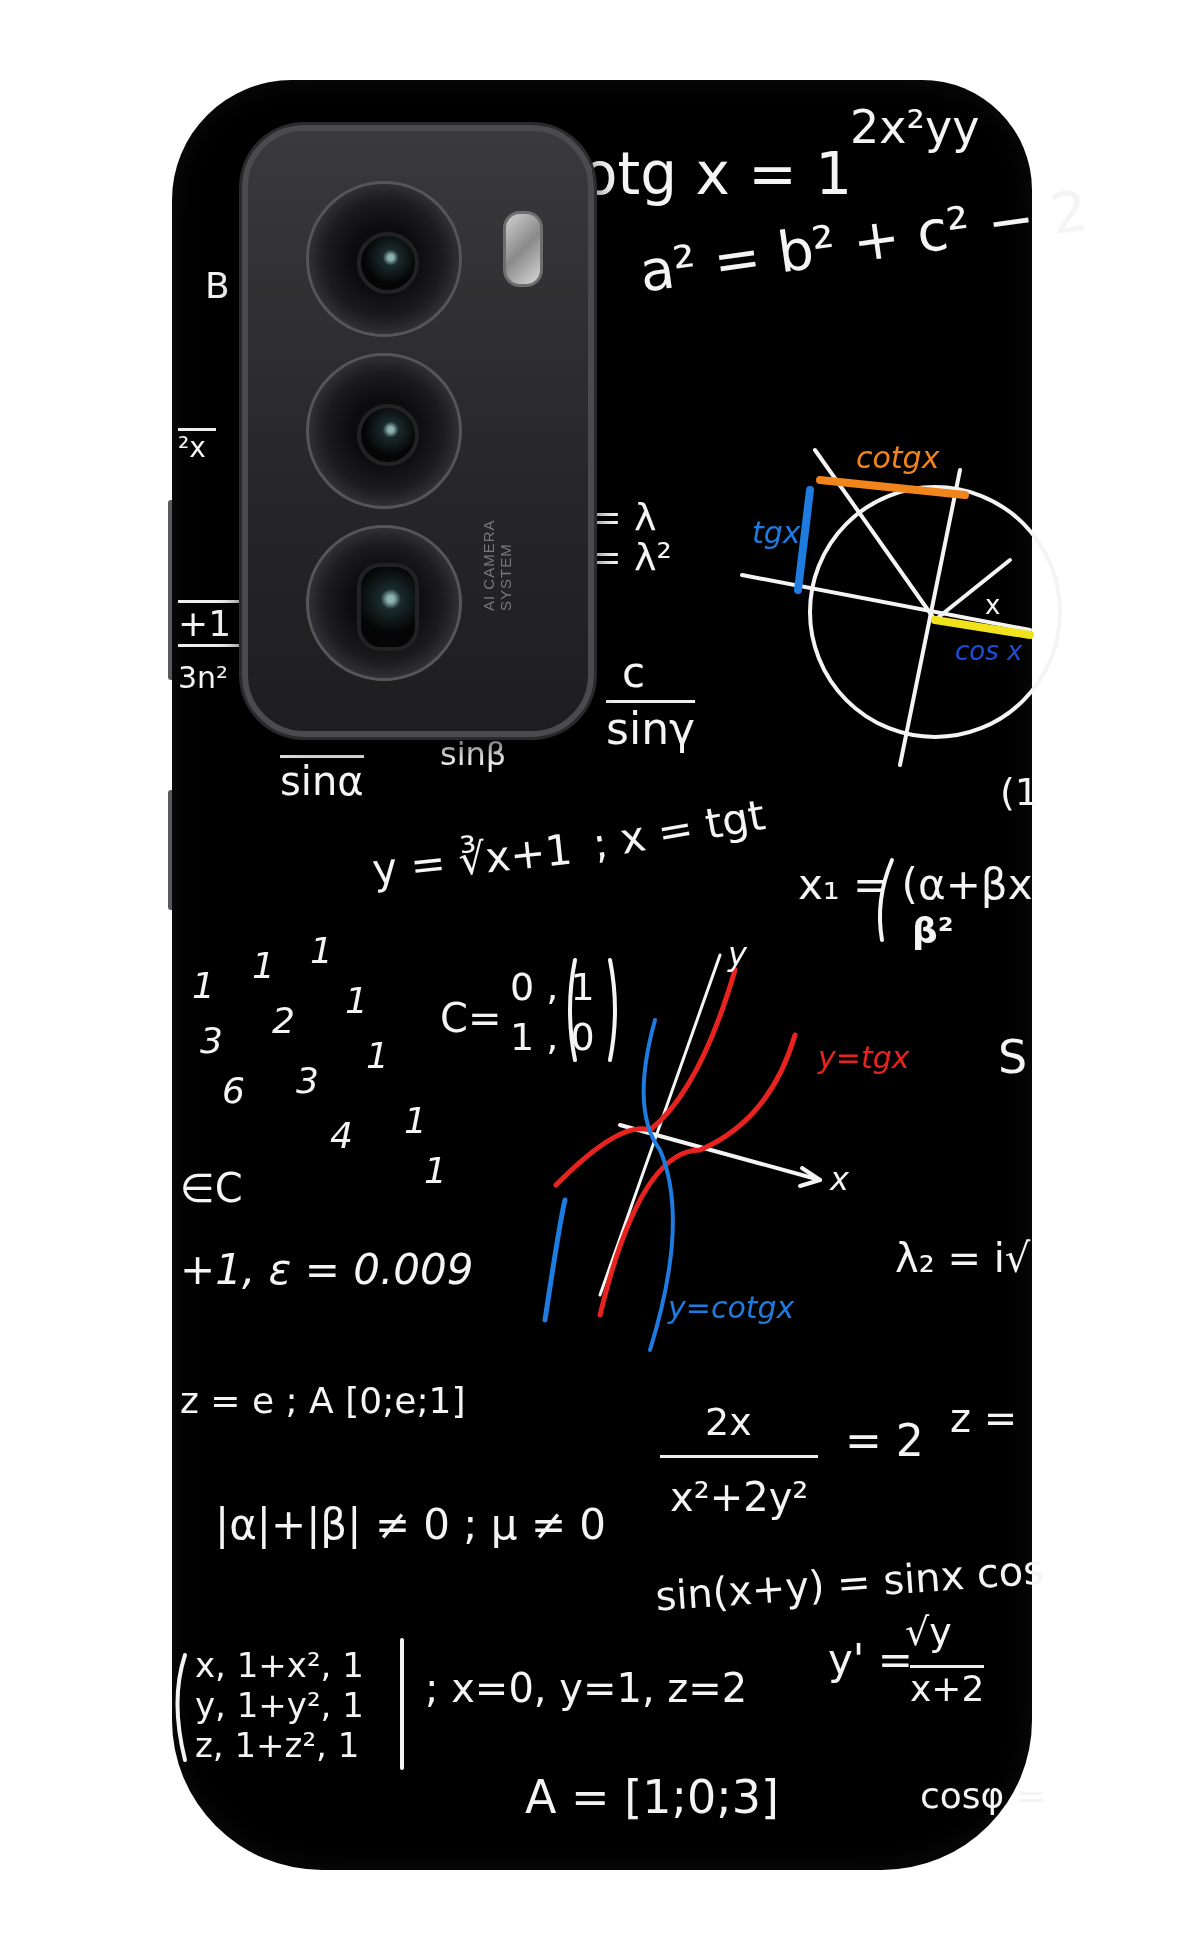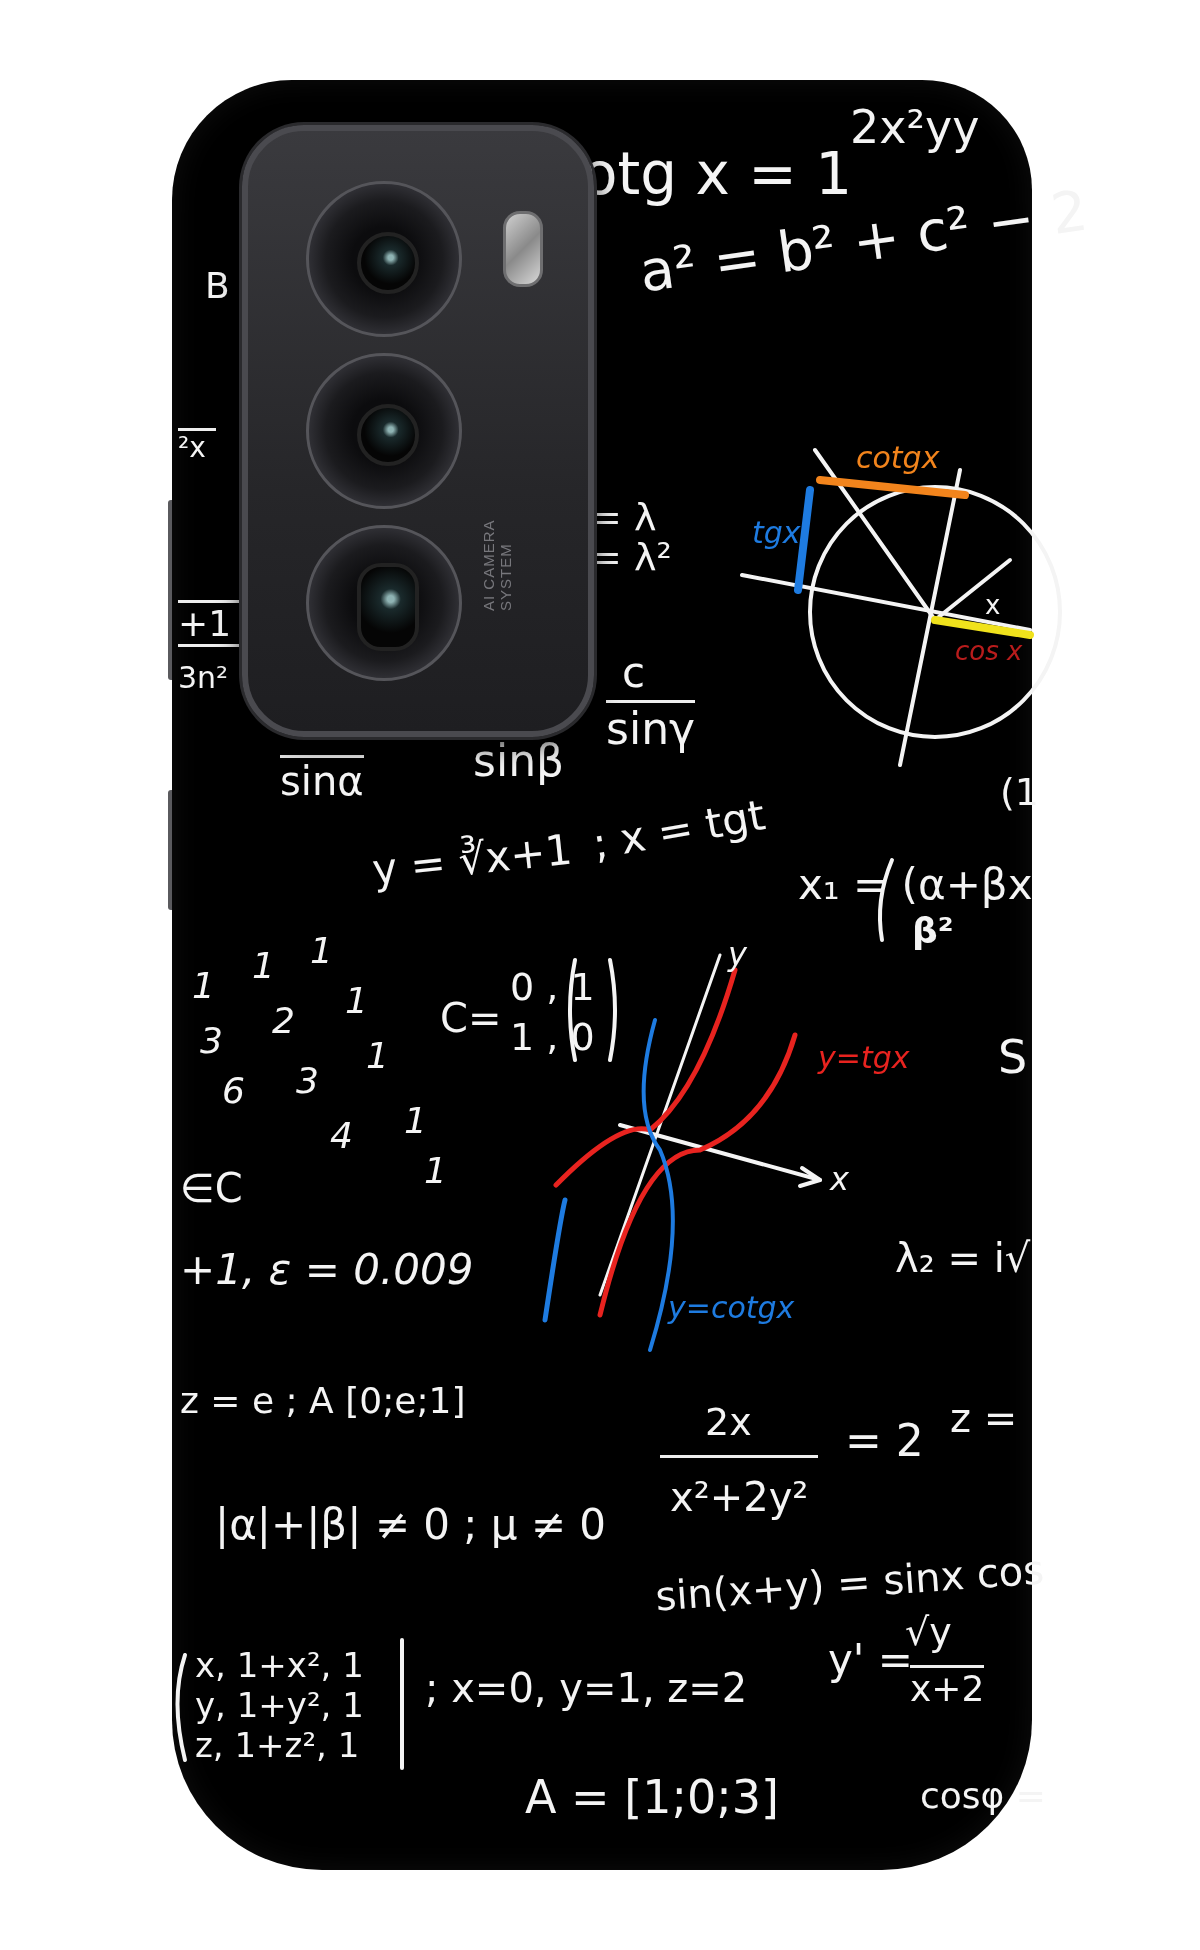--- a/index.html
+++ b/index.html
@@ -7,21 +7,21 @@
       font-family:"DejaVu Sans", sans-serif; }
     .case { position:absolute; left:172px; top:80px; width:860px; height:1790px;
       background:#000; border-radius:120px 110px 150px 150px; overflow:hidden;
       box-shadow: inset 0 0 30px rgba(255,255,255,0.06); }
     .side-btn { position:absolute; left:168px; width:8px; background:#5a5a5e; border-radius:3px; }
     .chalk { position:absolute; color:#f4f4f4; white-space:nowrap;
       font-family:"DejaVu Sans", sans-serif; font-weight:400; }
     .red { color:#e8231f; }
     .blue { color:#1e7be0; }
     .orange { color:#f2841c; }
-    .yellow { color:#b91c1c; }
+    .yellow { color:#1d4ed8; }
     .camera { position:absolute; left:242px; top:125px; width:340px; height:600px;
       border-radius:62px; background:linear-gradient(180deg,#3a3a3e,#262629 60%,#1e1e21);
       border:6px solid #4a4a4f; box-shadow:0 0 0 3px #2a2a2d, 0 8px 25px rgba(0,0,0,.8); }
     .lens-ring { position:absolute; left:58px; width:150px; height:150px; border-radius:50%;
       background:radial-gradient(circle at 50% 50%, #0c0c0e 30%, #1b1b1e 55%, #2e2e33 70%);
       border:3px solid #55555a; }
     .lens-eye { position:absolute; left:50%; top:50%; width:54px; height:54px; margin:-27px 0 0 -27px;
       border-radius:50%; background:radial-gradient(circle at 55% 40%, #8fb3b3 0 6%, #1a2a2c 18%, #050505 60%);
       border:4px solid #222; }
     .flash { position:absolute; left:255px; top:80px; width:34px; height:70px; border-radius:17px;
@@ -44,21 +44,21 @@
 <div class="chalk" style="left:640px;top:240px;font-size:56px;transform:rotate(-8deg);transform-origin:left center;">a² = b² + c² − 2</div>
 <div class="chalk" style="left:205px;top:265px;font-size:36px;">B</div>
 <div class="chalk" style="left:178px;top:428px;font-size:28px;border-top:3px solid #eee;padding-right:10px;">²x</div>
 <div class="chalk" style="left:590px;top:495px;font-size:38px;">= λ</div>
 <div class="chalk" style="left:590px;top:535px;font-size:38px;">= λ²</div>
 <div class="chalk" style="left:178px;top:600px;font-size:36px;border-top:3px solid #eee;border-bottom:3px solid #eee;padding:0 8px 0 0;">+1</div>
 <div class="chalk" style="left:178px;top:660px;font-size:30px;">3n²</div>
 <div class="chalk" style="left:622px;top:648px;font-size:42px;">c</div>
 <div class="chalk" style="left:606px;top:700px;font-size:44px;border-top:3px solid #eee;">sinγ</div>
 <div class="chalk" style="left:280px;top:755px;font-size:40px;border-top:3px solid #eee;">sinα</div>
-<div class="chalk" style="left:440px;top:735px;font-size:44px;margin-left:33px;">sinβ</div>
+<div class="chalk" style="left:440px;top:735px;font-size:32px;">sinβ</div>
 <div class="chalk" style="left:372px;top:835px;font-size:42px;transform:rotate(-6deg);">y = ∛x+1</div>
 <div class="chalk" style="left:592px;top:805px;font-size:42px;transform:rotate(-10deg);">; x = tgt</div>
 <div class="chalk" style="left:798px;top:860px;font-size:42px;">x₁ = (α+βx</div>
 <div class="chalk" style="left:912px;top:910px;font-size:36px;font-weight:bold;">β²</div>
 <div class="chalk" style="left:1000px;top:770px;font-size:38px;">(1</div>
 <div class="chalk" style="left:998px;top:1030px;font-size:46px;">S</div>
 
 <div class="chalk" style="left:192px;top:965px;font-size:36px;font-style:italic;">1</div>
 <div class="chalk" style="left:252px;top:945px;font-size:36px;font-style:italic;">1</div>
 <div class="chalk" style="left:310px;top:930px;font-size:36px;font-style:italic;">1</div>

